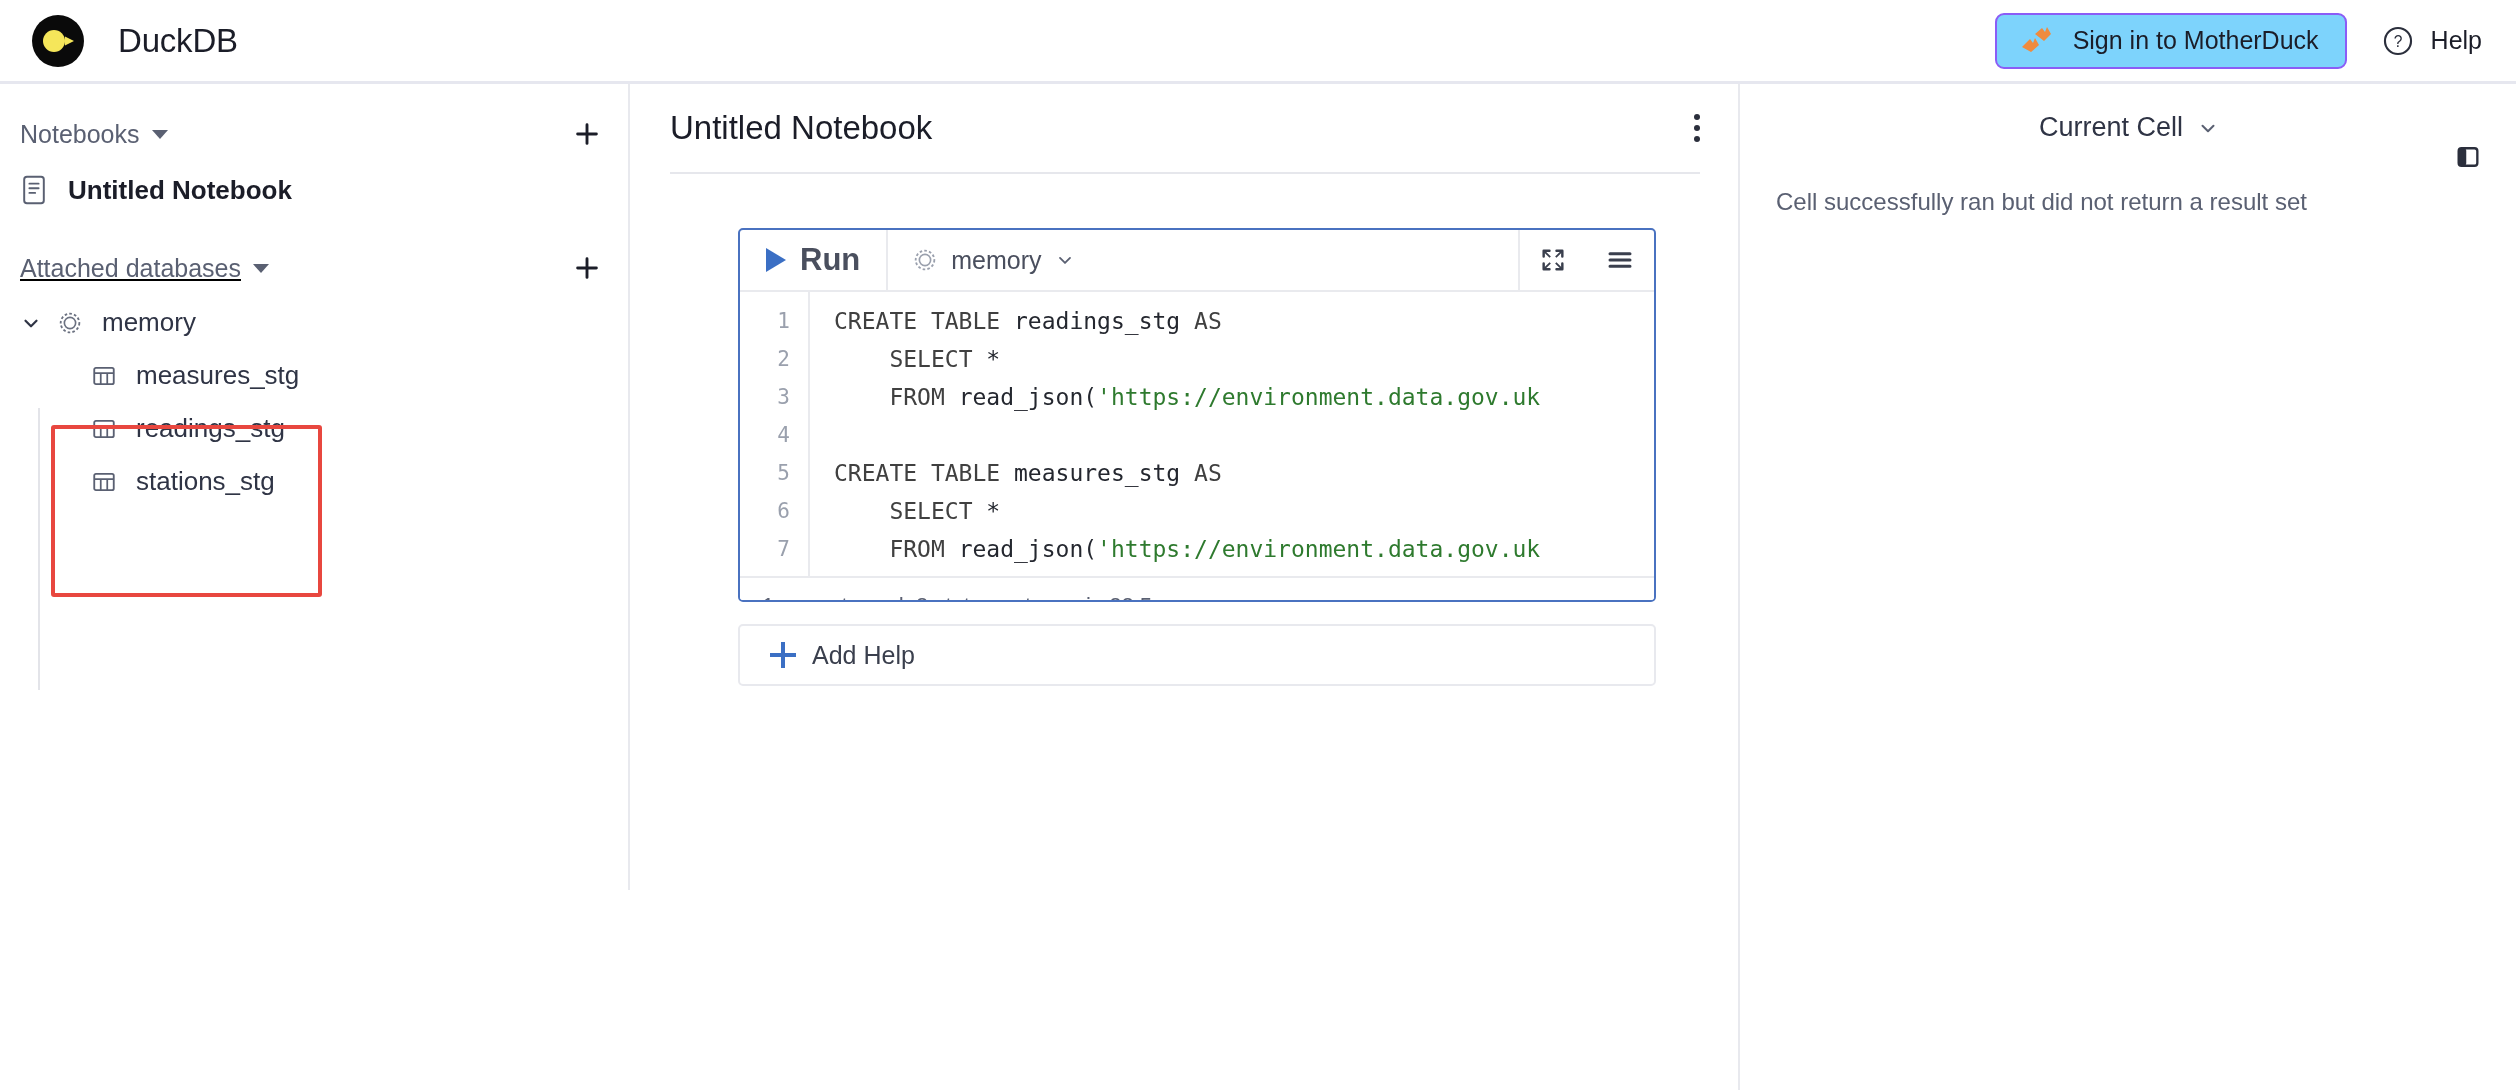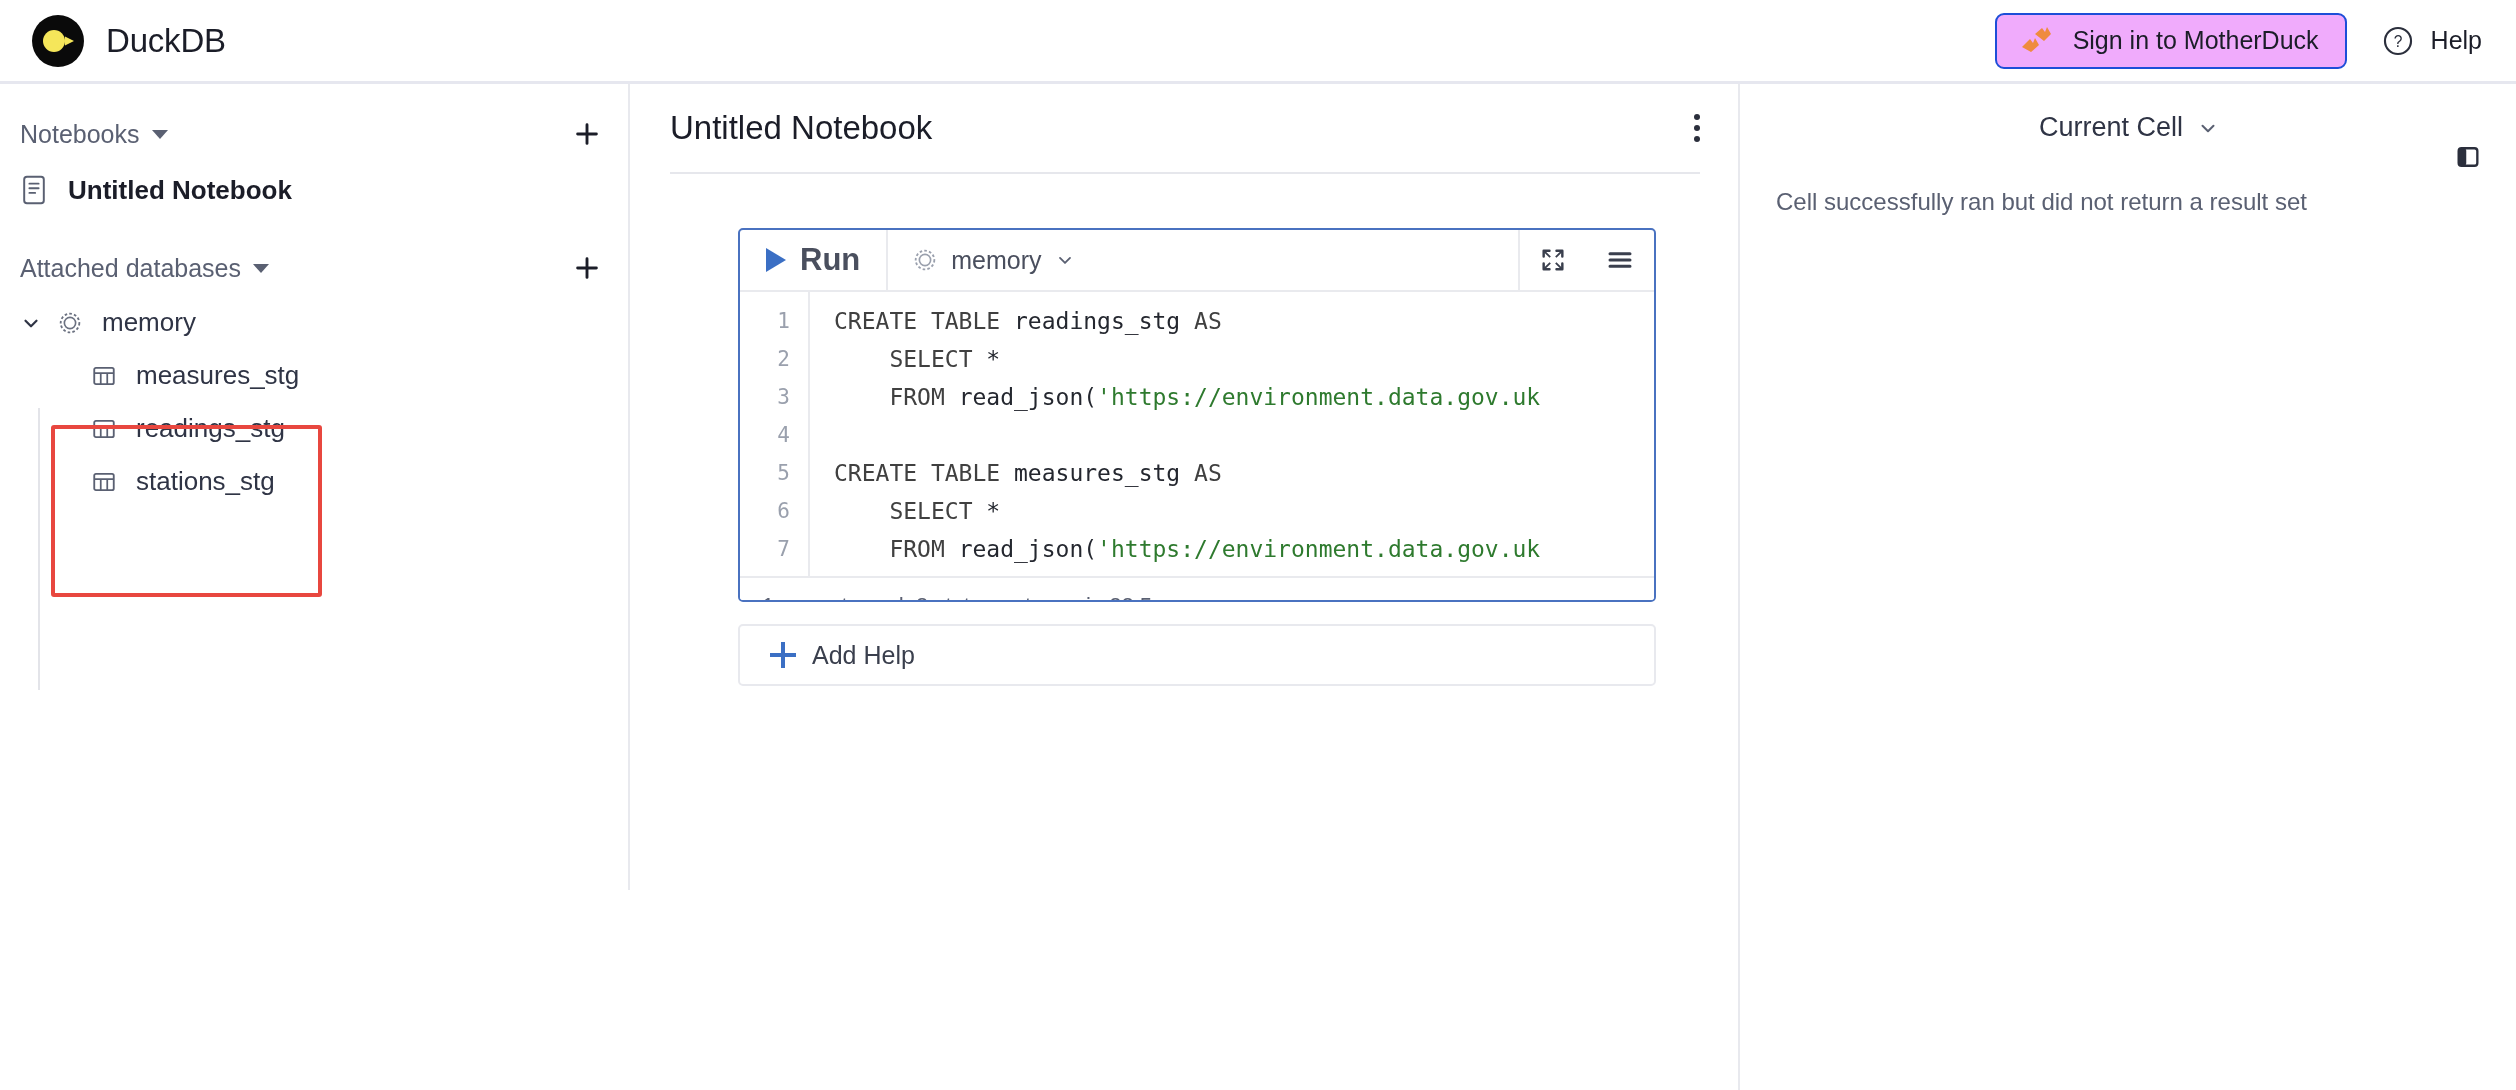--- a/index.html
+++ b/index.html
@@ -12,30 +12,30 @@
 
   
   .topbar {
     position: absolute; left: 0; top: 0; width: 2516px; height: 84px;
     background: #ffffff;
     border-bottom: 3px solid #e6e7ef;
     display: flex; align-items: center;
   }
   .brand { display: flex; align-items: center; gap: 22px; margin-left: 32px; }
   .duck-logo { width: 52px; height: 52px; display:block; }
-  .brand-name { font-size: 33px; color: #1b1d28; letter-spacing: -0.2px; }
+  .brand-name { font-size: 33px; color: #1b1d28; letter-spacing: -0.2px; margin-left: 12px; }
 
   .topbar-right {
     margin-left: auto; display: flex; align-items: center; gap: 34px; margin-right: 34px;
   }
   .md-signin {
     display: flex; align-items: center; gap: 20px;
-    border: 2px solid #1d4ed8; border-radius: 9px;
+    border: 2px solid #8b5cf6; border-radius: 9px;
     height: 56px; padding: 0 26px 0 22px;
-    background: #f0abfc; cursor: pointer;
+    background: #7dd3fc; cursor: pointer;
   }
   .md-signin-label { font-size: 25px; color: #1b1d28; }
   .help-btn { display: flex; align-items: center; gap: 16px; cursor: pointer; }
   .help-label { font-size: 25px; color: #1b1d28; }
 
   
   .sidebar {
     position: absolute; left: 0; top: 84px; width: 630px; height: 806px;
     background: #ffffff;
     border-right: 2px solid #e8e9ee;
@@ -220,21 +220,21 @@
   </div>
 
   <div class="nb-item">
     <svg width="28" height="30" viewBox="0 0 22 26">
       <rect x="2.5" y="1.6" width="17" height="22.8" rx="2.4" fill="none" stroke="#5a6072" stroke-width="1.7"></rect>
       <path d="M7 7.5 H15 M7 11.5 H15 M7 15.5 H12" stroke="#5a6072" stroke-width="1.6" stroke-linecap="round"></path>
     </svg>
     <span class="nb-item-label">Untitled Notebook</span>
   </div>
 
-  <div class="side-section-head" style="margin-top:22px;">
+  <div class="side-section-head" style="margin-top:22px;text-decoration:underline;">
     <span class="side-section-title">
       <span>Attached databases</span>
       <span class="caret-down"></span>
     </span>
     <span class="plus-btn">
       <svg width="30" height="30" viewBox="0 0 24 24">
         <path d="M12 4.5 V19.5 M4.5 12 H19.5" stroke="#1b1d28" stroke-width="2.3" stroke-linecap="round"></path>
       </svg>
     </span>
   </div>

